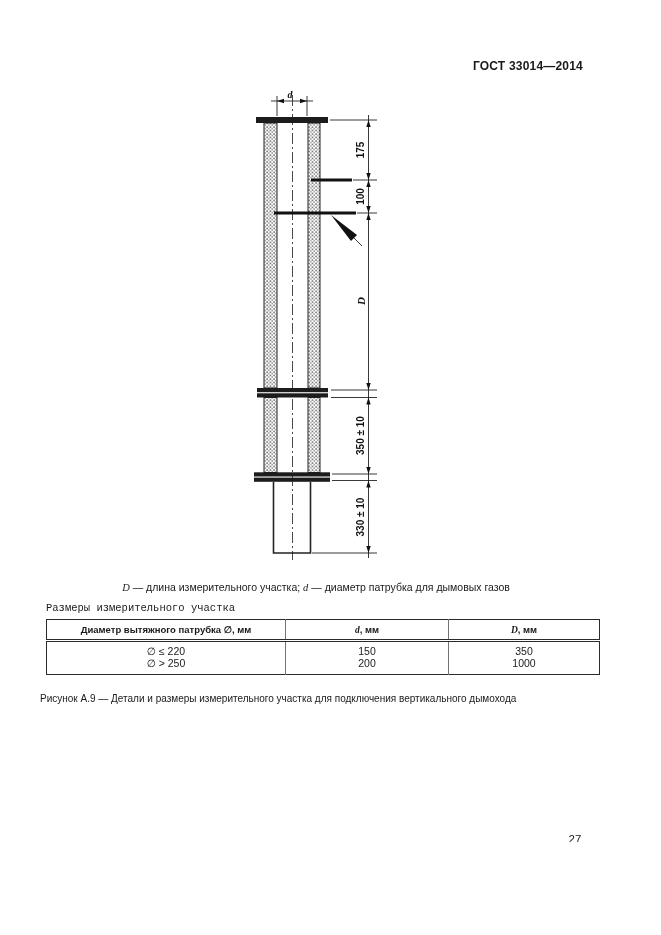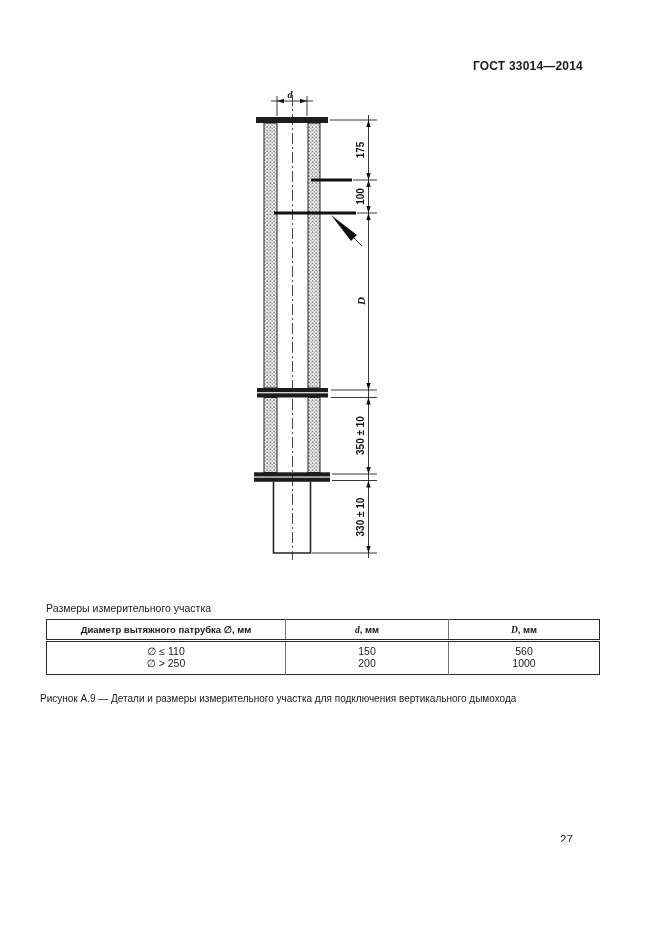--- a/index.html
+++ b/index.html
@@ -32,20 +32,21 @@
     width: 540px;
     text-align: center;
     font-size: 10.5px;
   }
   .legend i { font-family: "Liberation Serif", serif; font-style: italic; }
   .tbl-title {
     position: absolute;
     left: 46px;
     top: 602px;
     font-size: 10.5px;
+    font-family: Liberation Mono, monospace;
   }
   .dim-table {
     position: absolute;
     left: 46px;
     top: 619px;
     width: 538px;
     border-collapse: collapse;
     border: 1px solid #2b2b2b;
     table-layout: fixed;
   }
@@ -75,20 +76,21 @@
     top: 693px;
     width: 580px;
     text-align: left;
     font-size: 10px;
   }
   .page-number {
     position: absolute;
     left: 560px;
     top: 833px;
     width: 30px;
+    text-align: center;
     font-size: 11.5px;
   }
   
   .wall  { fill: url(#stip); stroke: #222; stroke-width: 1; }
   .solid { fill: #1c1c1c; stroke: none; }
   .cl    { stroke: #333; stroke-width: 0.9; stroke-dasharray: 11 3 2 3; fill: none; }
   .ln1   { stroke: #222; stroke-width: 0.9; fill: none; }
   .ln15  { stroke: #222; stroke-width: 1.6; fill: none; }
   .thick { stroke: #111; stroke-width: 3.2; fill: none; }
   .arr   { fill: #111; stroke: none; }
@@ -169,36 +171,37 @@
     <polygon class="arr" points="368.5,480.5 366.3,487.5 370.7,487.5"></polygon>
     <polygon class="arr" points="368.5,553 366.3,546 370.7,546"></polygon>
 
     <text class="dimtxt" x="364" y="150" text-anchor="middle" transform="rotate(-90 364 150)">175</text>
     <text class="dimtxt" x="364" y="196.5" text-anchor="middle" transform="rotate(-90 364 196.5)">100</text>
     <text class="dimtxt dimbig itx" x="365" y="301" text-anchor="middle" transform="rotate(-90 365 301)">D</text>
     <text class="dimtxt" x="364" y="435.5" text-anchor="middle" transform="rotate(-90 364 435.5)">350 ± 10</text>
     <text class="dimtxt" x="364" y="517" text-anchor="middle" transform="rotate(-90 364 517)">330 ± 10</text>
   </svg>
 
+  <div class="legend"><i>D</i><span> — длина измерительного участка; </span><i>d</i><span> — диаметр патрубка для дымовых газов</span></div>
 
   <div class="tbl-title">Размеры измерительного участка</div>
 
   <table class="dim-table">
     <thead>
       <tr>
         <th class="c1">Диаметр вытяжного патрубка ∅, мм</th>
         <th class="c2"><i>d</i><span>, мм</span></th>
         <th class="c3"><i>D</i><span>, мм</span></th>
       </tr>
     </thead>
     <tbody>
       <tr>
-        <td>∅ ≤ 110</td>
+        <td>∅ ≤ 220</td>
         <td>150</td>
-        <td>560</td>
+        <td>350</td>
       </tr>
       <tr>
         <td>∅ &gt; 250</td>
         <td>200</td>
         <td>1000</td>
       </tr>
     </tbody>
   </table>
 
   <div class="fig-caption">Рисунок А.9 — Детали и размеры измерительного участка для подключения вертикального дымохода</div>

